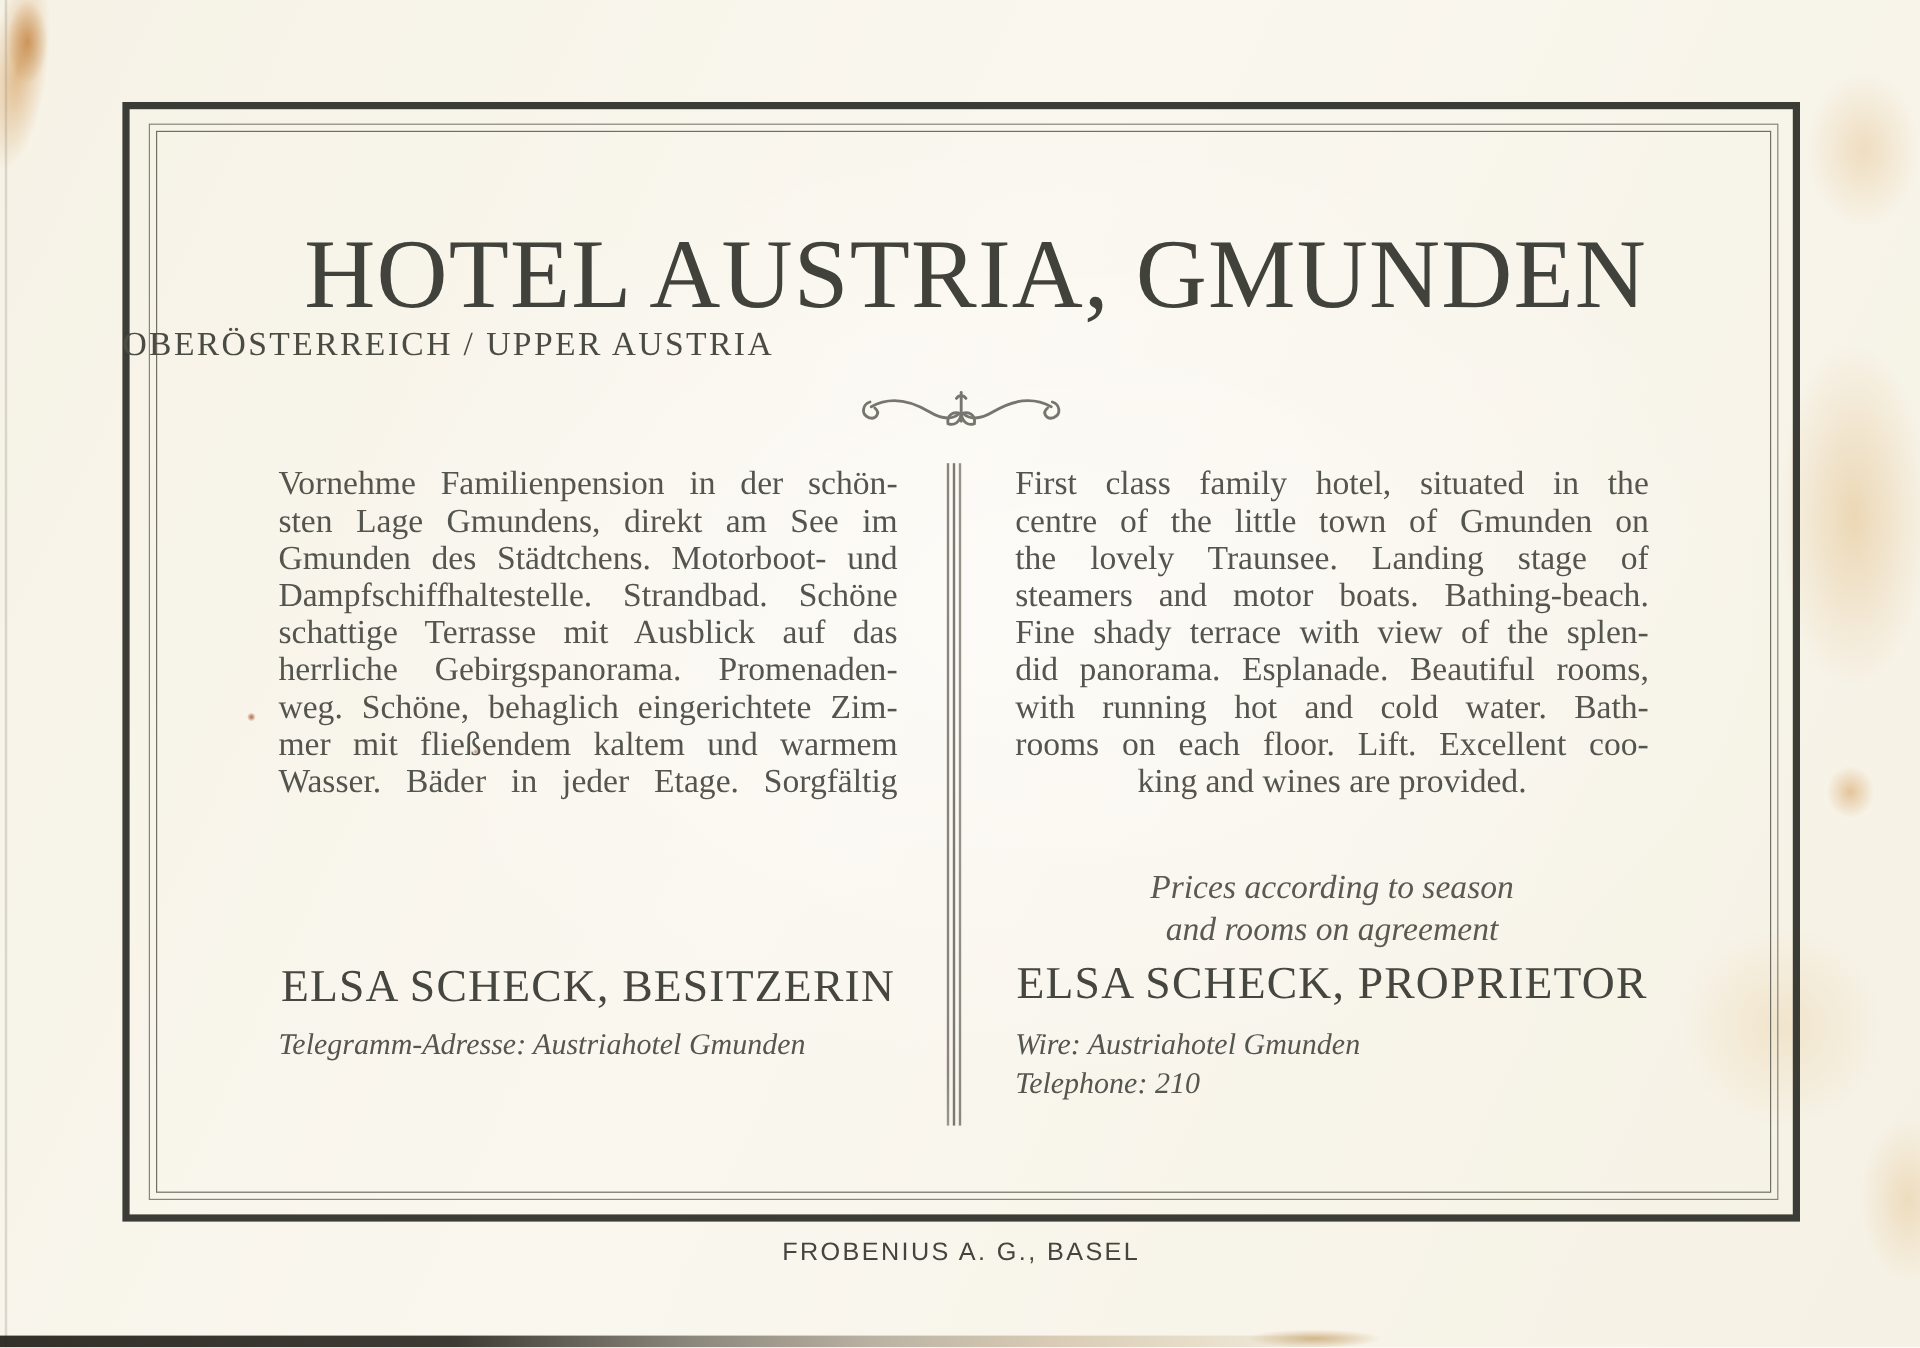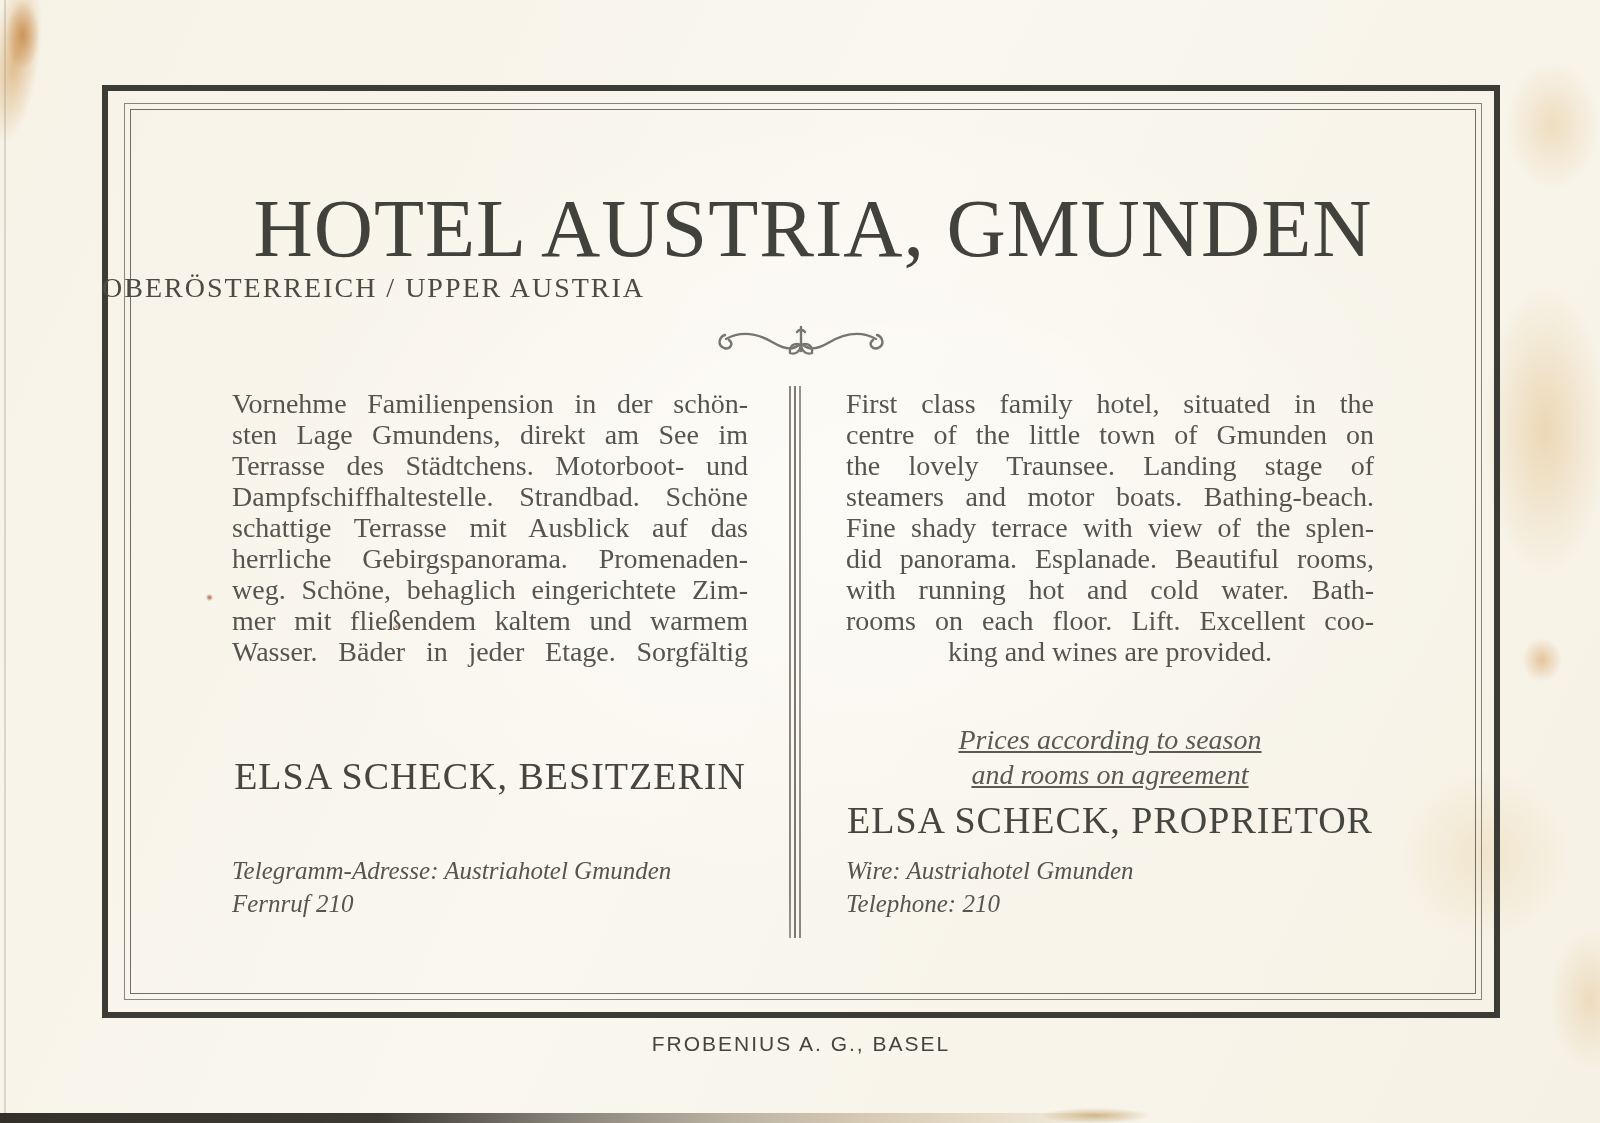--- a/index.html
+++ b/index.html
@@ -33,23 +33,23 @@
   }
   .flourish{position:absolute;left:102px;top:320px;width:1398px;text-align:center;}
   
   .para{position:absolute;font-size:28px;line-height:31px;color:#54554e;}
   .para-de{left:232px;top:388px;width:516px;}
   .para-en{left:846px;top:388px;width:528px;}
   .jline{text-align:justify;text-align-last:justify;}
   .cline{text-align:center;}
   .prices{position:absolute;font-style:italic;font-size:28px;line-height:35px;text-align:center;color:#595a52;}
   .prices-de{left:232px;top:722px;width:516px;}
-  .prices-en{left:846px;top:722px;width:528px;text-decoration:underline;}
+  .prices-en{left:846px;top:722px;width:528px;}
   .owner{position:absolute;font-size:38px;line-height:1.2;text-align:center;color:#45463f;white-space:nowrap;}
-  .owner-de{left:232px;top:754px;width:516px;letter-spacing:1px;}
+  .owner-de{left:232px;top:800px;width:516px;letter-spacing:1px;}
   .owner-en{left:846px;top:798px;width:528px;letter-spacing:1px;}
   .contact{position:absolute;font-style:italic;font-size:25px;line-height:33px;color:#55564f;}
   .contact-de{left:232px;top:854px;width:516px;}
   .contact-en{left:846px;top:854px;width:528px;}
   
   .divider{position:absolute;left:789px;top:386px;height:552px;width:14px;}
   .divider span{position:absolute;top:0;bottom:0;width:2px;}
   .divider .l1{left:0;background:linear-gradient(#777168 0 92%, #8a857c);opacity:.85;}
   .divider .l2{left:5px;background:#6b6c64;opacity:.9;}
   .divider .l3{left:10px;background:linear-gradient(#7d786f 0 60%, #6b6c64);opacity:.8;}
@@ -121,32 +121,31 @@
         <path d="M90 25 c-7 -3 -12 1 -11 8 c5 2 10 -1 11 -8"></path>
         <path d="M90 25 c7 -3 12 1 11 8 c-5 2 -10 -1 -11 -8"></path>
         <path d="M86 12 c2 -3 6 -3 8 0"></path>
       </g>
     </svg>
   </div>
 
   <div class="para para-de">
     <div class="jline">Vornehme Familienpension in der schön-</div>
     <div class="jline">sten Lage Gmundens, direkt am See im</div>
-    <div class="jline">Terrasse des Städtchens. Motorboot- und</div>
+    <div class="jline">Gmunden des Städtchens. Motorboot- und</div>
     <div class="jline">Dampfschiffhaltestelle. Strandbad. Schöne</div>
     <div class="jline">schattige Terrasse mit Ausblick auf das</div>
     <div class="jline">herrliche Gebirgspanorama. Promenaden-</div>
     <div class="jline">weg. Schöne, behaglich eingerichtete Zim-</div>
     <div class="jline">mer mit fließendem kaltem und warmem</div>
     <div class="jline">Wasser. Bäder in jeder Etage. Sorgfältig</div>
   </div>
   <div class="owner owner-de">ELSA SCHECK, BESITZERIN</div>
   <div class="contact contact-de">
     <div>Telegramm-Adresse: Austriahotel Gmunden</div>
-    <div>Fernruf 210</div>
   </div>
 
   <div class="divider">
     <span class="l1"></span>
       <span class="l2"></span>
       <span class="l3"></span>
   </div>
 
   <div class="para para-en">
     <div class="jline">First class family hotel, situated in the</div>

